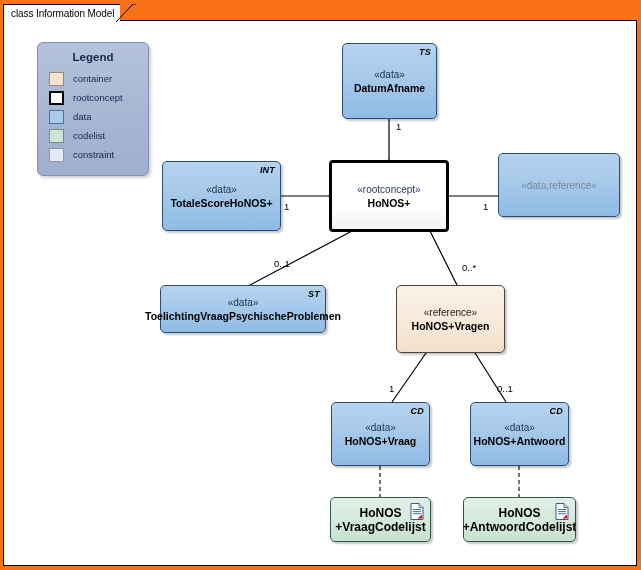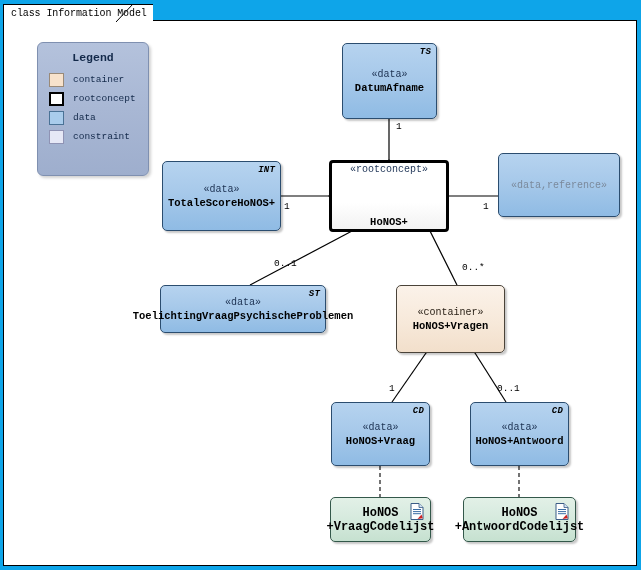--- a/index.html
+++ b/index.html
@@ -3,23 +3,22 @@
 <meta charset="utf-8">
 <style>
   html,body{margin:0;padding:0;background:#ffffff;}
   body{
     font-family:"Liberation Sans", sans-serif;
     -webkit-font-smoothing:antialiased;
   }
   #canvas{
     position:relative;
     width:641px;height:570px;
-    background:#0ea5e9;
+    background:#f97316;
     overflow:hidden;
-    font-family:Liberation Mono, monospace;
   }
 
   
   .frame-body{
     position:absolute;
     left:3px; top:20px;
     width:634px; height:546px;
     border:1px solid #000;
     box-sizing:border-box;
     background:#ffffff;
@@ -101,21 +100,20 @@
     background:linear-gradient(180deg,#fbf2e9 0%,#f7e9da 55%,#f2dfcb 100%);
     border:1px solid #4a4339;
   }
   .n-container .stereo{color:#2a2117;}
   
   .n-root{
     background:linear-gradient(180deg,#ffffff 0%,#ffffff 60%,#f2f2f2 100%);
     border:3px solid #000;
     border-radius:4px;
     box-shadow:none;
-    justify-content:space-between;
   }
   .n-root .stereo{color:#263b5c;}
   
   .n-ref .stereo, .n-ref .nm{color:#7b8a9c;}
   .n-ref .nm{font-weight:bold;}
   
   .n-codelist{
     background:linear-gradient(180deg,#e2f0e7 0%,#d4e9dc 55%,#c6e1d0 100%);
     border:1px solid #33584a;
   }
@@ -256,20 +254,24 @@
       </div>
       <div class="legend-row">
         <span class="swatch sw-root"></span>
         <span class="legend-label">rootconcept</span>
       </div>
       <div class="legend-row">
         <span class="swatch sw-data"></span>
         <span class="legend-label">data</span>
       </div>
       <div class="legend-row">
+        <span class="swatch sw-codelist"></span>
+        <span class="legend-label">codelist</span>
+      </div>
+      <div class="legend-row">
         <span class="swatch sw-constraint"></span>
         <span class="legend-label">constraint</span>
       </div>
     </div>
   </div>
 
   <div class="node n-data" style="left:342px;top:43px;width:95px;height:76px;">
     <span class="corner">TS</span>
     <span class="stereo">«data»</span>
     <span class="nm">DatumAfname</span>
@@ -290,21 +292,21 @@
     <span class="stereo">«data,reference»</span>
   </div>
 
   <div class="node n-data" style="left:160px;top:285px;width:166px;height:48px;">
     <span class="corner">ST</span>
     <span class="stereo">«data»</span>
     <span class="nm">ToelichtingVraagPsychischeProblemen</span>
   </div>
 
   <div class="node n-container" style="left:396px;top:285px;width:109px;height:68px;">
-    <span class="stereo">«container»</span>
+    <span class="stereo">«reference»</span>
     <span class="nm">HoNOS+Vragen</span>
   </div>
 
   <div class="node n-data" style="left:331px;top:402px;width:99px;height:64px;">
     <span class="corner">CD</span>
     <span class="stereo">«data»</span>
     <span class="nm">HoNOS+Vraag</span>
   </div>
 
   <div class="node n-data" style="left:470px;top:402px;width:99px;height:64px;">

